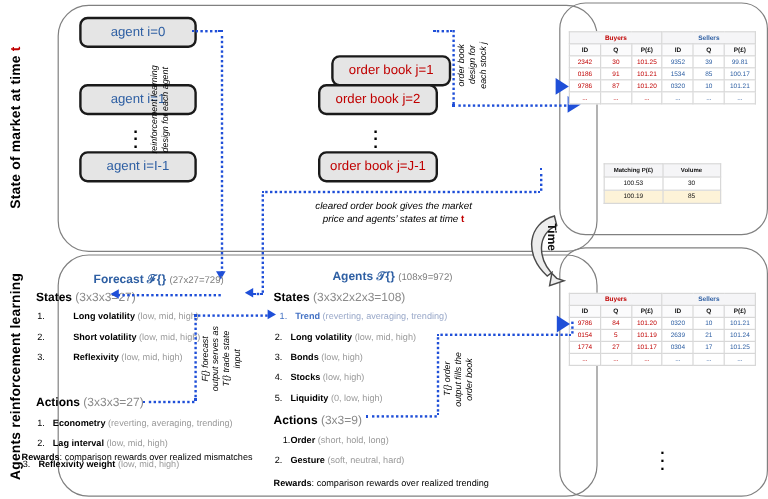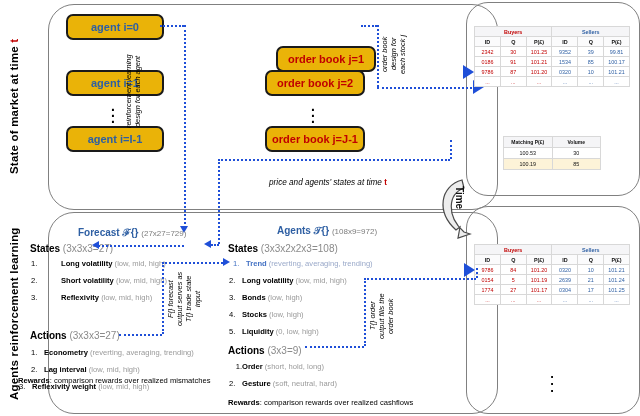--- a/index.html
+++ b/index.html
@@ -23,23 +23,23 @@
     position:absolute;writing-mode:vertical-rl;transform:rotate(180deg);
     font-weight:bold;font-size:11.5px;letter-spacing:.2px;text-align:center;
     color:#000;
   }
   .vlabel .red{color:#c00000;}
   #v-top{left:8px;top:18px;height:176px;}
   #v-bottom{left:8px;top:222px;height:184px;}
 
   
   .node{
-    position:absolute;border:2px solid #1a1a1a;border-radius:7px;background:#eab308;
+    position:absolute;border:2px solid #1a1a1a;border-radius:7px;background:#e5e5e5;
     display:flex;align-items:center;justify-content:center;
-    font-size:11px;font-weight:700;height:22px;
+    font-size:11px;font-weight:400;height:22px;
   }
   .node.blue{color:#2e5fa3;}
   .node.red{color:#c00000;}
   .dots-v{
     position:absolute;font-size:14px;line-height:6px;font-weight:bold;color:#000;
     text-align:center;letter-spacing:0;
   }
   .dots-v span{display:block;}
 
   
@@ -183,21 +183,21 @@
   <span>design for</span><br>
   <span>each stock j</span>
 </div>
 
 <div class="dotline-h" style="left:218px;top:159px;width:232px;"></div>
 <div class="dotline-v" style="left:218px;top:159px;height:85px;"></div>
 <div class="arrow-l" style="left:204px;top:239.5px;"></div>
 <div class="dotline-h" style="left:211px;top:244px;width:8px;"></div>
 <div class="dotline-v" style="left:450px;top:140px;height:19px;"></div>
 <div class="annot" style="left:228px;top:166px;width:200px;">
-  <br>
+  <span>cleared order book gives the market</span><br>
   <span>price and agents’ states at time </span><span class="red">t</span>
 </div>
 
 <div class="ob-title" style="left:466px;top:8px;"></div>
 
 <table class="ob" style="left:474px;top:26px;width:156px;">
   <tbody>
       <tr>
     <th class="grp buy" colspan="3">Buyers</th>
     <th class="grp sel" colspan="3">Sellers</th>
@@ -370,21 +370,21 @@
 <div class="row trend" style="left:233px;top:259px;"><span class="num">1.</span><b>Trend</b> <span class="opt">(reverting, averaging, trending)</span></div>
 <div class="row" style="left:229px;top:276px;"><span class="num">2.</span><b>Long volatility</b> <span class="opt">(low, mid, high)</span></div>
 <div class="row" style="left:229px;top:293px;"><span class="num">3.</span><b>Bonds</b> <span class="opt">(low, high)</span></div>
 <div class="row" style="left:229px;top:310px;"><span class="num">4.</span><b>Stocks</b> <span class="opt">(low, high)</span></div>
 <div class="row" style="left:229px;top:327px;"><span class="num">5.</span><b>Liquidity</b> <span class="opt">(0, low, high)</span></div>
 
 <div class="sec" style="left:228px;top:345px;"><span>Actions</span> <span class="cnt">(3x3=9)</span></div>
 <div class="row" style="left:229px;top:362px;text-align:right;"><span class="num">1.</span><b>Order</b> <span class="opt">(short, hold, long)</span></div>
 <div class="row" style="left:229px;top:379px;"><span class="num">2.</span><b>Gesture</b> <span class="opt">(soft, neutral, hard)</span></div>
 
-<div class="rew" style="left:228px;top:398px;"><b>Rewards</b><span>: comparison rewards over realized cashflows</span></div>
+<div class="rew" style="left:228px;top:398px;"><b>Rewards</b><span>: comparison rewards over realized trending</span></div>
 
 <div class="dotline-h" style="left:364px;top:278px;width:112px;"></div>
 <div class="dotline-v" style="left:364px;top:278px;height:68px;"></div>
 <div class="dotline-h" style="left:305px;top:346px;width:59px;"></div>
 <div class="dotline-v" style="left:476px;top:268px;height:10px;"></div>
 
 <div class="annot-rot" style="left:368px;top:288px;height:56px;width:30px;">
   <span>T{} order</span><br>
   <span>output fills the</span><br>
   <span>order book</span>

